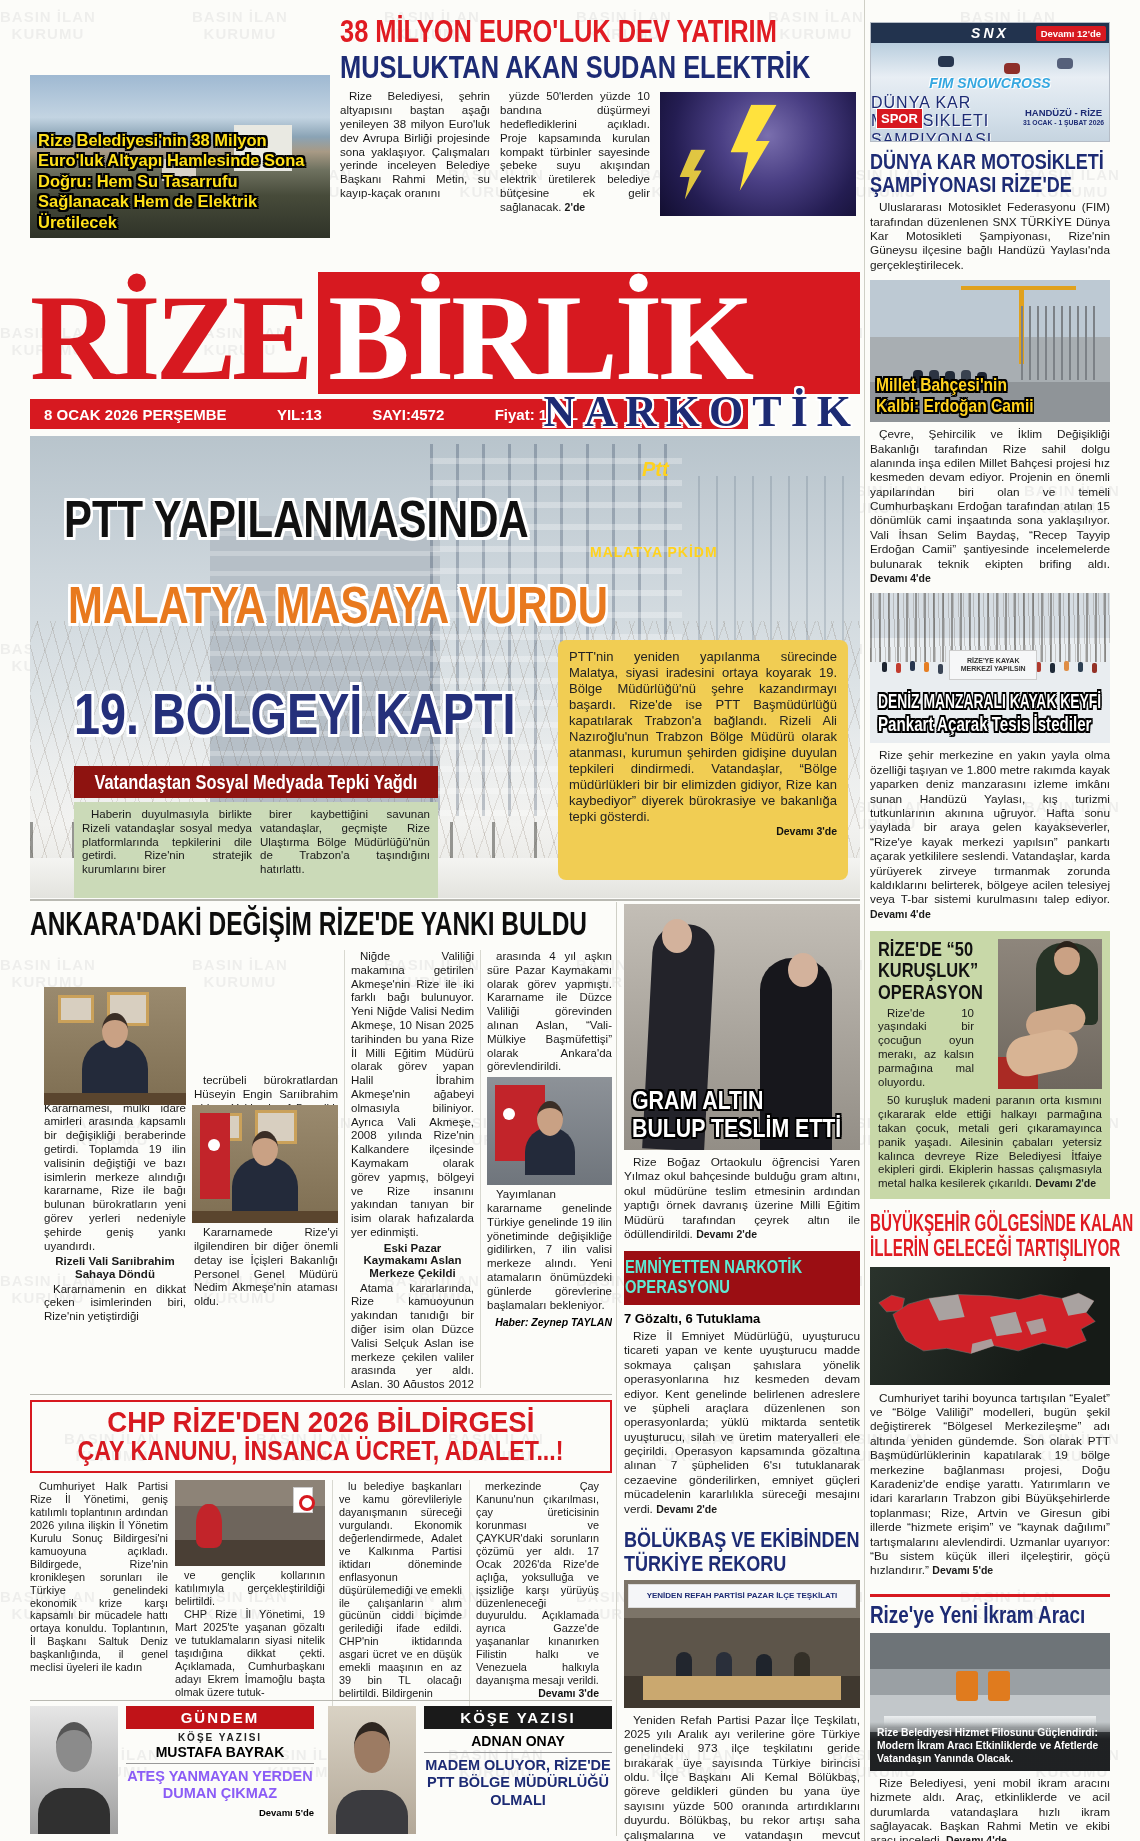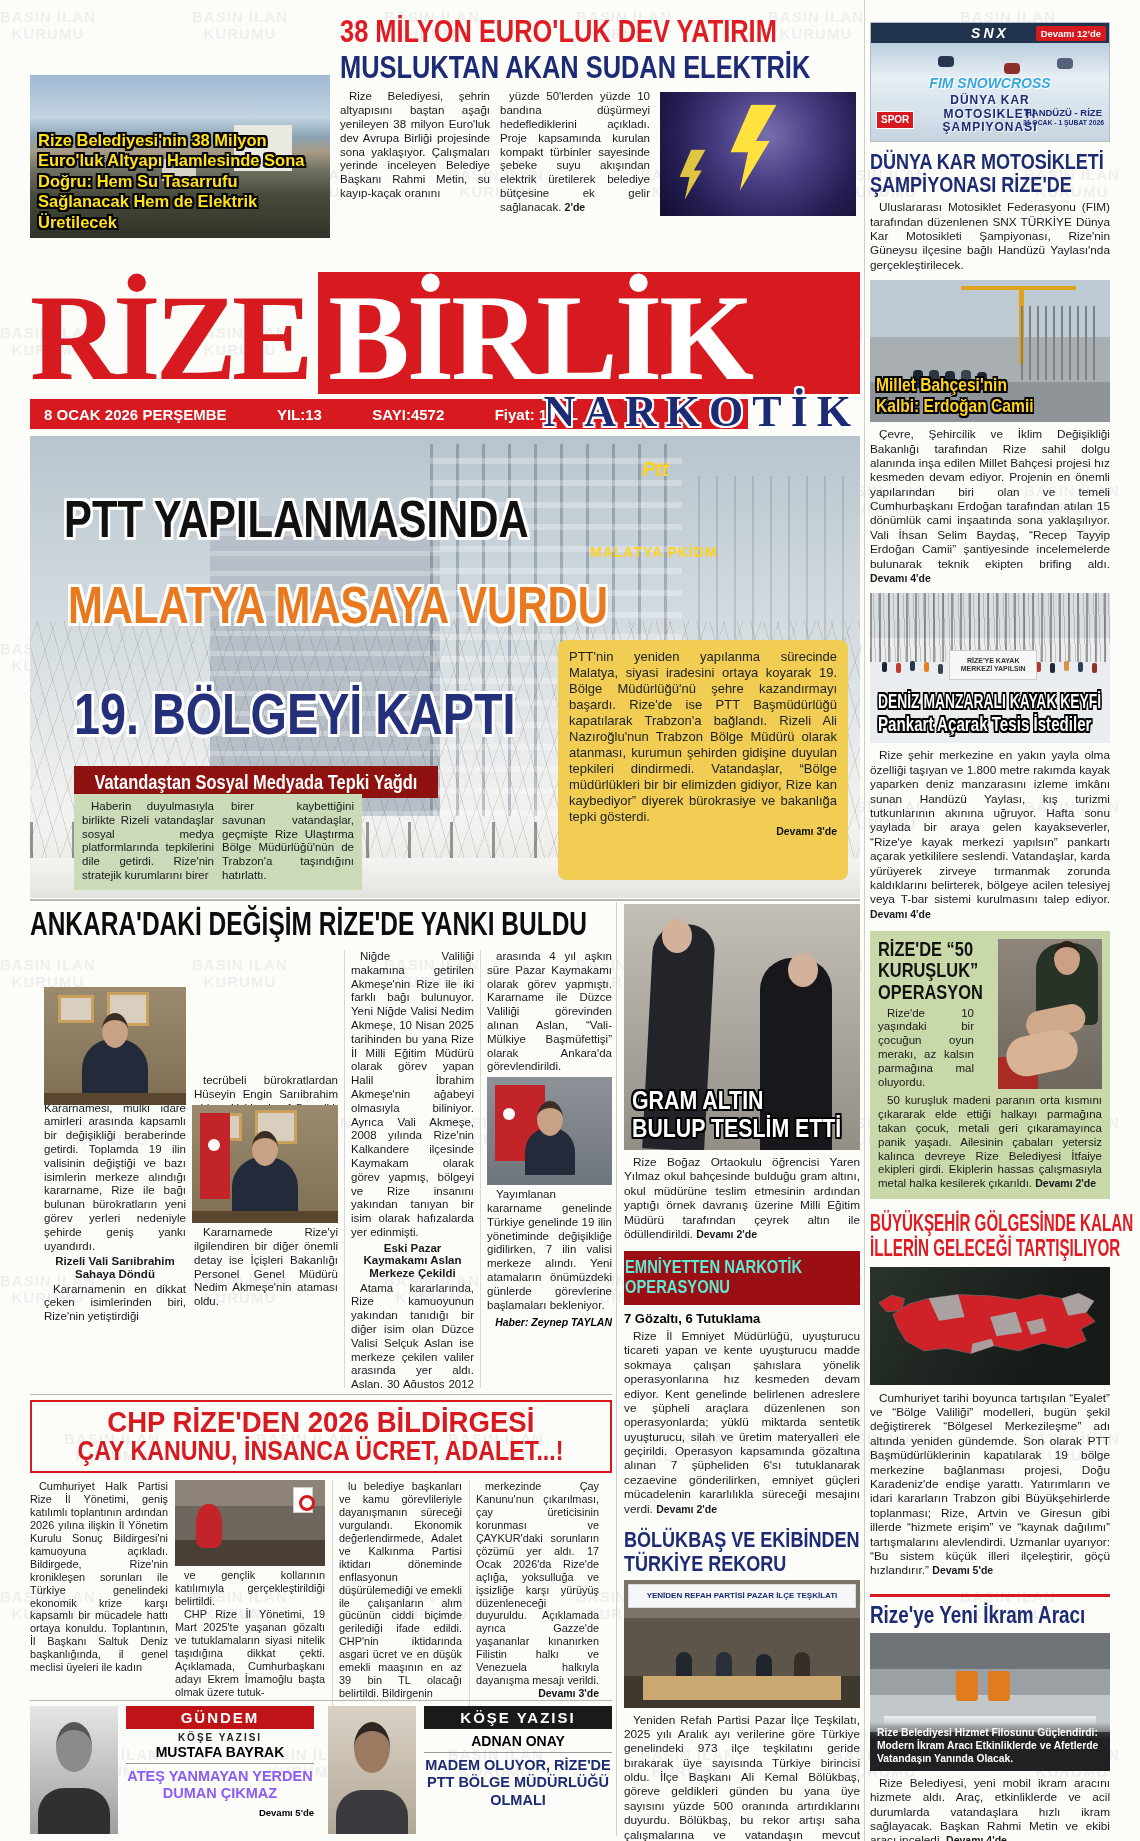--- a/index.html
+++ b/index.html
@@ -31,24 +31,24 @@
 .cap-yellow{position:absolute;left:8px;bottom:6px;width:95%;font-weight:bold;font-size:16.5px;line-height:1.24;color:#ffe01a}
 
 .ph-light{background:radial-gradient(circle at 55% 35%,#7a6fae 0%,#4a3f84 35%,#241d52 70%,#120e30 100%)}
 .bolt{position:absolute;left:36%;top:10%;width:46px;height:86px;background:#ffe23d;clip-path:polygon(45% 0,100% 0,55% 42%,85% 42%,20% 100%,38% 55%,0 55%);filter:drop-shadow(0 0 7px #ffe860)}
 .bolt2{left:10%;top:46%;width:26px;height:50px;opacity:.85}
 
 .ad-snx{height:120px;background:linear-gradient(180deg,#22334e 0%,#22334e 17%,#b9cede 17%,#e8eef4 46%,#d4e0ea 78%,#c6d4e0 100%);border:1px solid #b5bcc6}
 .snx-logo{position:absolute;top:2px;left:0;width:100%;text-align:center;color:#fff;font-weight:bold;font-style:italic;font-size:14px;letter-spacing:3px}
 .snx-badge{position:absolute;top:3px;right:3px;background:#d71920;color:#fff;font-weight:bold;font-size:9.5px;padding:2px 5px;border-radius:2px}
 .snx-fim{position:absolute;top:44%;width:100%;text-align:center;font-weight:bold;font-style:italic;font-size:14px;color:#35a7e0;text-shadow:1px 1px 0 #fff,-1px -1px 0 #fff}
-.snx-t{position:absolute;top:60%;width:100%;text-align:center;font-weight:bold;font-size:12px;line-height:1.15;color:#1d2b74;letter-spacing:1px;text-shadow:1px 1px 0 #fff}
+.snx-t{position:absolute;top:60%;width:100%;text-align:left;font-weight:normal;font-size:16px;line-height:1.15;color:#1d2b74;letter-spacing:1px;text-shadow:1px 1px 0 #fff}
 .snx-venue{position:absolute;right:5px;bottom:14px;text-align:center;color:#1d2b74;font-weight:bold;font-size:9.5px;line-height:1.2}
 .snx-dates{font-size:6.8px}
-.spor{position:absolute;left:5px;bottom:12px;background:#d71920;border:1px solid #fff;color:#fff;font-weight:bold;font-size:10px;padding:3px 4px;line-height:1}
+.spor{position:absolute;left:5px;bottom:12px;background:#d71920;border:1px solid #fff;color:#fff;font-weight:bold;font-size:13px;padding:3px 4px;line-height:1}
 .rider{position:absolute;width:16px;height:11px;border-radius:4px;background:#27364f}
 
 .mast-row{display:flex;align-items:flex-end;height:146px}
 .mast-rize{font-family:"Liberation Serif",serif;font-weight:bold;font-size:122px;line-height:.92;color:#d71920;letter-spacing:-5px;padding-right:10px}
 .mast-birlik{flex:1;background:#d71920;color:#fff;font-family:"Liberation Serif",serif;font-weight:bold;font-size:122px;line-height:.92;letter-spacing:-3px;padding:0 0 0 10px;height:122px;display:flex;align-items:flex-end}
 .date-bar{margin-top:5px;width:718px;height:30px;background:#d71920;color:#fff;display:flex;align-items:center;justify-content:space-between;font-weight:bold;font-size:15px;padding:0 170px 0 14px}
 .gazetesi{position:absolute;right:0;top:138px;font-family:"Liberation Serif",serif;font-weight:bold;font-size:44px;color:#1d2b74;letter-spacing:9px}
 
 .h-red{color:#e01b22}
 .h-navy{color:#1d2b74}
@@ -60,21 +60,21 @@
 .bld-main{position:absolute;left:400px;top:8px;width:252px;height:372px;background:linear-gradient(90deg,#4e7ab2 0 70%,#3f6698 70% 100%);background-image:repeating-linear-gradient(0deg,rgba(255,255,255,.28) 0 6px,transparent 6px 22px),repeating-linear-gradient(90deg,rgba(20,40,70,.25) 0 3px,transparent 3px 26px)}
 .bld-right{position:absolute;left:668px;top:40px;width:160px;height:344px;background:linear-gradient(90deg,#d9dee2 0 55%,#9fb3c6 55% 100%);background-image:repeating-linear-gradient(90deg,rgba(70,90,110,.2) 0 2px,transparent 2px 18px)}
 .ptt-logo{position:absolute;left:612px;top:22px;color:#ffd21e;font-weight:bold;font-style:italic;font-size:20px}
 .ptt-sign{position:absolute;left:560px;top:108px;color:#ffd21e;font-weight:bold;font-size:14px;letter-spacing:1px;white-space:nowrap}
 .branches{position:absolute;left:0;right:0;top:40%;bottom:0;background-image:repeating-linear-gradient(75deg,rgba(90,70,50,.16) 0 1px,transparent 1px 13px),repeating-linear-gradient(-70deg,rgba(90,70,50,.13) 0 1px,transparent 1px 17px)}
 .fence{position:absolute;left:0;right:0;bottom:38px;height:38px;opacity:.5;background:repeating-linear-gradient(90deg,#3a3a35 0 3px,transparent 3px 42px)}
 .snowband{position:absolute;left:0;right:0;bottom:0;height:40px;background:linear-gradient(#f4f4f2,#e3e3de)}
 .ptt-h{position:absolute;font-weight:bold;line-height:1}
 .ybox{position:absolute;left:528px;top:204px;width:290px;height:240px;background:#f1cd53;border-radius:8px;padding:9px 11px;font-size:13px;line-height:1.23;text-align:justify;color:#222}
 .kicker{position:absolute;left:44px;top:330px;width:364px;height:32px;background:#8e1310;color:#fff;display:flex;align-items:center;justify-content:center;font-weight:bold;font-size:20px}
-.gbox{position:absolute;left:44px;top:358px;width:288px;height:96px;background:#cbdab8;display:flex;gap:8px;padding:6px 8px}
+.gbox{position:absolute;left:44px;top:366px;width:364px;height:96px;background:#cbdab8;display:flex;gap:8px;padding:6px 8px}
 .gbox .bt{flex:1}
 
 .hr{position:absolute;background:#b9b9b2;z-index:2}
 
 .ank-h{margin:0;font-weight:bold;font-size:34px;color:#0d0d0d}
 .acol{position:absolute;top:170px;bottom:4px;overflow:hidden}
 .acol-t{position:absolute;top:46px;bottom:4px;overflow:hidden;border-left:1px solid #d8d8d0;padding-left:6px}
 .byline{font-weight:bold;font-style:italic;font-size:10.5px;text-align:right;margin-top:4px}
 
 .ph-off{background:linear-gradient(#9a8a6e,#7e6e52)}

